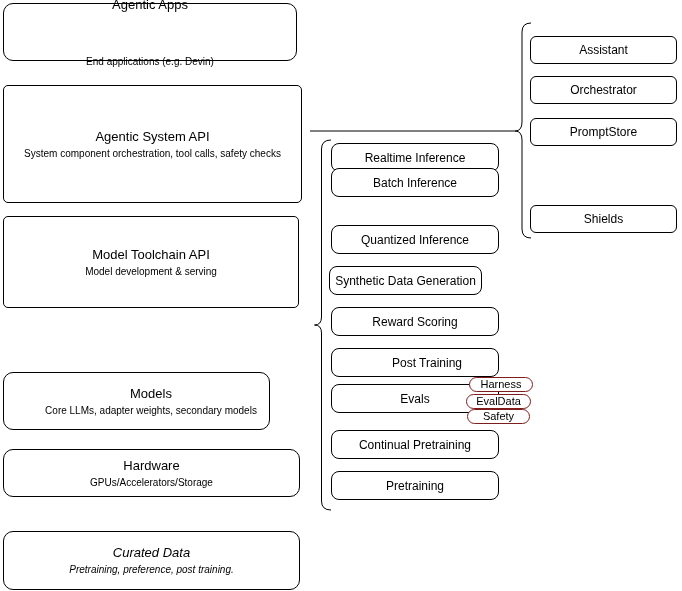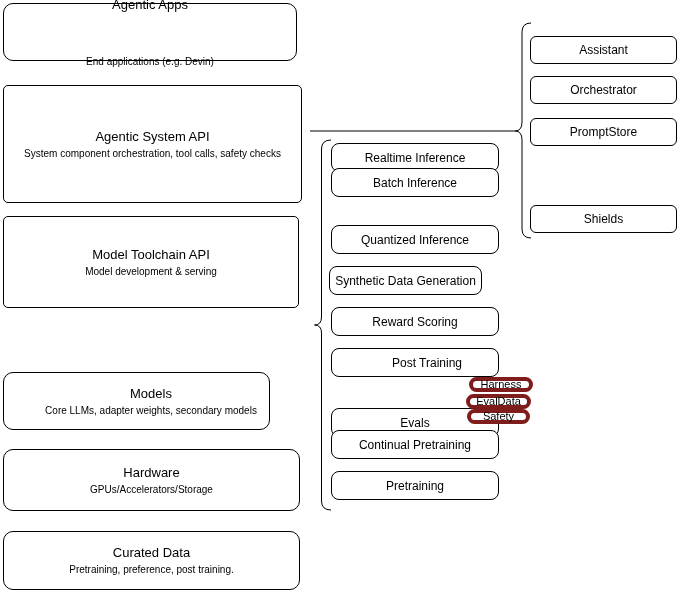--- a/index.html
+++ b/index.html
@@ -64,21 +64,21 @@
     width: 147px;
     height: 28px;
     border-radius: 6px;
     font-size: 12px;
     white-space: nowrap;
   }
   .tag-pill {
     position: absolute;
     box-sizing: border-box;
     background: #ffffff;
-    border: 4px solid #7f1d1d;
+    border: 1px solid #7f1d1d;
     border-radius: 8px;
     height: 15px;
     display: flex;
     align-items: center;
     justify-content: center;
     font-size: 11px;
     line-height: 13px;
     white-space: nowrap;
     z-index: 5;
   }
@@ -107,26 +107,26 @@
   <div class="node stack-node round-lg" style="left:3px; top:216px; width:296px; height:92px;">
     <div class="node-title">Model Toolchain API</div>
     <div class="node-subtitle">Model development &amp; serving</div>
   </div>
 
   <div class="node stack-node round-sm" style="left:3px; top:372px; width:267px; height:58px;padding-left:29px;">
     <div class="node-title">Models</div>
     <div class="node-subtitle">Core LLMs, adapter weights, secondary models</div>
   </div>
 
-  <div class="node stack-node round-sm" style="left:3px; top:449px; width:297px; height:62px;">
+  <div class="node stack-node round-sm" style="left:3px; top:449px; width:297px; height:48px;">
     <div class="node-title">Hardware</div>
     <div class="node-subtitle">GPUs/Accelerators/Storage</div>
   </div>
 
-  <div class="node stack-node round-sm" style="left:3px; top:531px; width:297px; height:59px;">
+  <div class="node stack-node round-sm" style="left:3px; top:531px; width:297px; height:59px;font-style:italic;">
     <div class="node-title">Curated Data</div>
     <div class="node-subtitle">Pretraining, preference, post training.</div>
   </div>
 
   <div class="node mid-node" style="top:143px;">
     <span>Realtime Inference</span>
   </div>
   <div class="node mid-node" style="top:168px;">
     <span>Batch Inference</span>
   </div>
@@ -135,21 +135,21 @@
   </div>
   <div class="node mid-node" style="top:266px; left:329px; width:153px;">
     <span>Synthetic Data Generation</span>
   </div>
   <div class="node mid-node" style="top:307px;">
     <span>Reward Scoring</span>
   </div>
   <div class="node mid-node" style="top:348px;padding-left:24px;">
     <span>Post Training</span>
   </div>
-  <div class="node mid-node" style="top:408px;">
+  <div class="node mid-node" style="top:384px;">
     <span>Evals</span>
   </div>
   <div class="node mid-node" style="top:430px;">
     <span>Continual Pretraining</span>
   </div>
   <div class="node mid-node" style="top:471px;">
     <span>Pretraining</span>
   </div>
 
   <div class="tag-pill" style="left:469px; top:377px; width:64px;">

